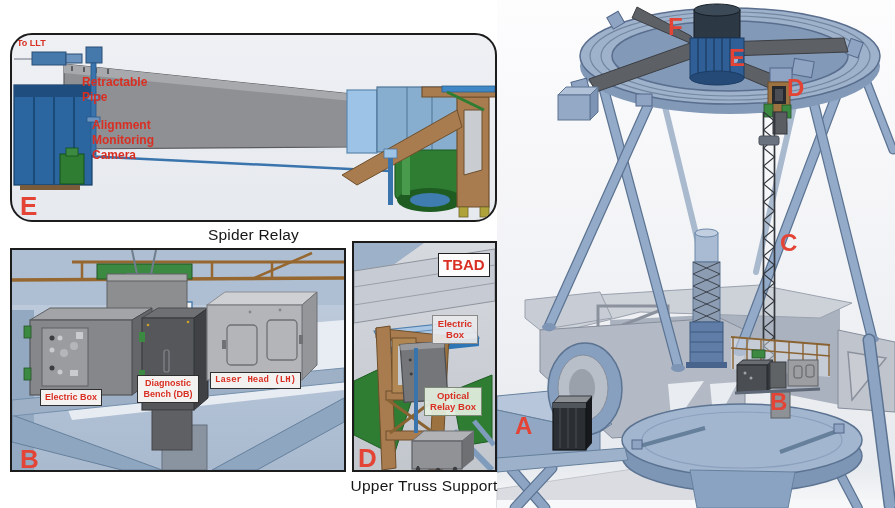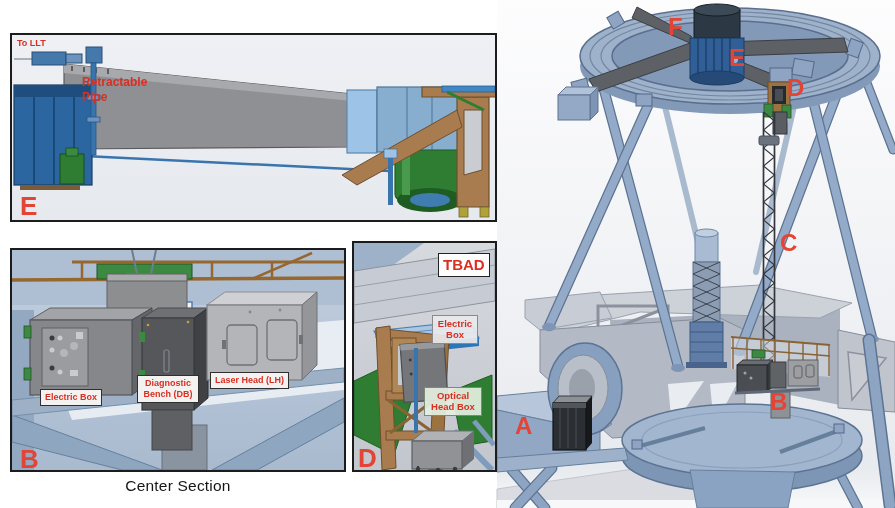--- a/index.html
+++ b/index.html
@@ -211,21 +211,21 @@
   </svg>
 
   <span class="tmarker" style="left:668px;top:15px;">F</span>
   <span class="tmarker" style="left:729px;top:46px;">E</span>
   <span class="tmarker" style="left:787px;top:76px;">D</span>
   <span class="tmarker" style="left:780px;top:231px;">C</span>
   <span class="tmarker" style="left:770px;top:390px;">B</span>
   <span class="tmarker" style="left:515px;top:414px;">A</span>
 
   <div class="panel" style="left:10px;top:33px;width:487px;height:189px;
-       background:linear-gradient(#eef0f4,#e6e9ee);">
+       background:linear-gradient(#eef0f4,#e6e9ee);border-radius:22px;">
     <svg width="483" height="185" viewBox="0 0 483 185">
       <line x1="2" y1="24" x2="32" y2="24" stroke="#6b7280" stroke-width="1"></line>
 
       <polygon points="52,29 340,59 340,112 52,114" fill="#8f9094" stroke="#5a5b5e" stroke-width="1.2"></polygon>
       <polygon points="52,29 340,59 340,66 52,38" fill="#a8a9ad"></polygon>
       <g stroke="#44464a" stroke-width="1.5">
         <line x1="60" y1="31" x2="60" y2="36"></line>
           <line x1="72" y1="32" x2="72" y2="37"></line>
         <line x1="84" y1="33" x2="84" y2="38"></line>
           <line x1="96" y1="34" x2="96" y2="39"></line>
@@ -280,22 +280,24 @@
       </g>
 
       <rect x="430" y="51" width="53" height="6" fill="#3f88c5" stroke="#2a5f8c" stroke-width="0.8"></rect>
       <line x1="435" y1="57" x2="472" y2="75" stroke="#2e7d32" stroke-width="3"></line>
 
       <rect x="376" y="118" width="5" height="52" fill="#3a74ad"></rect>
       <rect x="372" y="114" width="13" height="9" fill="#9dc3e6" stroke="#4f7396" stroke-width="0.8"></rect>
     </svg>
     <div class="rlabel nowrap" style="left:5px;top:3px;font-size:9px;">To LLT</div>
     <div class="rlabel" style="left:70px;top:40px;width:54px;">Retractable Pipe</div>
+    <div class="rlabel" style="left:80px;top:83px;width:92px;">Alignment Monitoring Camera</div>
     <span class="marker" style="left:8px;top:158px;">E</span>
   </div>
+  <div class="caption" style="left:10px;top:226px;width:487px;">Spider Relay</div>
 
   <div class="panel" style="left:10px;top:248px;width:336px;height:224px;
        background:linear-gradient(#c3cfe0,#a9bacf);">
     <svg width="332" height="220" viewBox="0 0 332 220">
       <rect x="0" y="0" width="332" height="55" fill="#aebfd4"></rect>
       <polygon points="30,95 332,70 332,140 60,170" fill="#edf1f6" opacity="0.9"></polygon>
       <rect x="0" y="60" width="22" height="160" fill="#93a9c2"></rect>
 
       <g>
         <polygon points="0,165 150,220 110,220 0,192" fill="#8ea6c0" stroke="#66809c" stroke-width="1"></polygon>
@@ -361,24 +363,23 @@
         <rect x="215" y="75" width="30" height="40" rx="4" fill="none" stroke="#6f7174" stroke-width="1.3"></rect>
         <rect x="255" y="70" width="30" height="40" rx="4" fill="none" stroke="#6f7174" stroke-width="1.3"></rect>
         <rect x="210" y="90" width="4" height="9" fill="#6f7174"></rect>
         <rect x="287" y="85" width="4" height="9" fill="#6f7174"></rect>
         <circle cx="238" cy="62" r="1.4" fill="#85878b"></circle>
           <circle cx="268" cy="60" r="1.4" fill="#85878b"></circle>
       </g>
     </svg>
     <div class="boxlabel nowrap" style="left:28px;top:139px;">Electric Box</div>
     <div class="boxlabel" style="left:125px;top:125px;width:62px;">Diagnostic Bench (DB)</div>
-    <div class="boxlabel nowrap" style="left:198px;top:122px;">Laser Head (LH)</div>
+    <div class="boxlabel nowrap" style="left:198px;top:122px;font-family:Liberation Mono, monospace;">Laser Head (LH)</div>
     <span class="marker" style="left:8px;top:196px;">B</span>
   </div>
-  <div class="caption" style="left:10px;top:477px;width:336px;">Center Section</div>
 
   <div class="panel" style="left:352px;top:241px;width:145px;height:231px;
        background:linear-gradient(#d6d9de,#c2c6cd);">
     <svg width="141" height="227" viewBox="0 0 141 227">
       <polygon points="0,0 70,0 0,50" fill="#9db1c9"></polygon>
 
       <polygon points="0,28 141,6 141,58 0,80" fill="#c7cbd3" stroke="#8e939c" stroke-width="1"></polygon>
       <line x1="0" y1="44" x2="141" y2="22" stroke="#9aa0aa" stroke-width="1"></line>
       <line x1="0" y1="62" x2="141" y2="40" stroke="#9aa0aa" stroke-width="1"></line>
 
@@ -423,17 +424,18 @@
         <polygon points="108,198 120,188 120,216 108,226" fill="#6e7074"></polygon>
         <rect x="58" y="198" width="50" height="28" fill="#909296" stroke="#5e6064" stroke-width="1.2"></rect>
         <line x1="64" y1="226" x2="64" y2="223" stroke="#3a3c40" stroke-width="2"></line>
         <circle cx="64" cy="226" r="2.2" fill="#3a3c40"></circle>
         <circle cx="84" cy="227" r="2.2" fill="#3a3c40"></circle>
         <circle cx="101" cy="226" r="2.2" fill="#3a3c40"></circle>
       </g>
     </svg>
     <div class="boxlabel nowrap" style="left:84px;top:10px;background:#fdfdfd;border-color:#222;font-size:15px;">TBAD</div>
     <div class="boxlabel" style="left:78px;top:72px;width:46px;background:rgba(233,233,235,0.92);border:1px solid #8a8a8a;font-size:9.5px;">Electric Box</div>
-    <div class="boxlabel" style="left:70px;top:144px;width:58px;background:rgba(228,239,224,0.92);border:1px solid #7d8a78;font-size:9.5px;">Optical Head Box</div>
+    <div class="boxlabel" style="left:70px;top:144px;width:58px;background:rgba(228,239,224,0.92);border:1px solid #7d8a78;font-size:9.5px;">Optical Relay Box</div>
     <span class="marker" style="left:4px;top:202px;">D</span>
   </div>
+  <div class="caption" style="left:344px;top:477px;width:160px;">Upper Truss Support</div>
 
 </div>
 
 </body></html>

